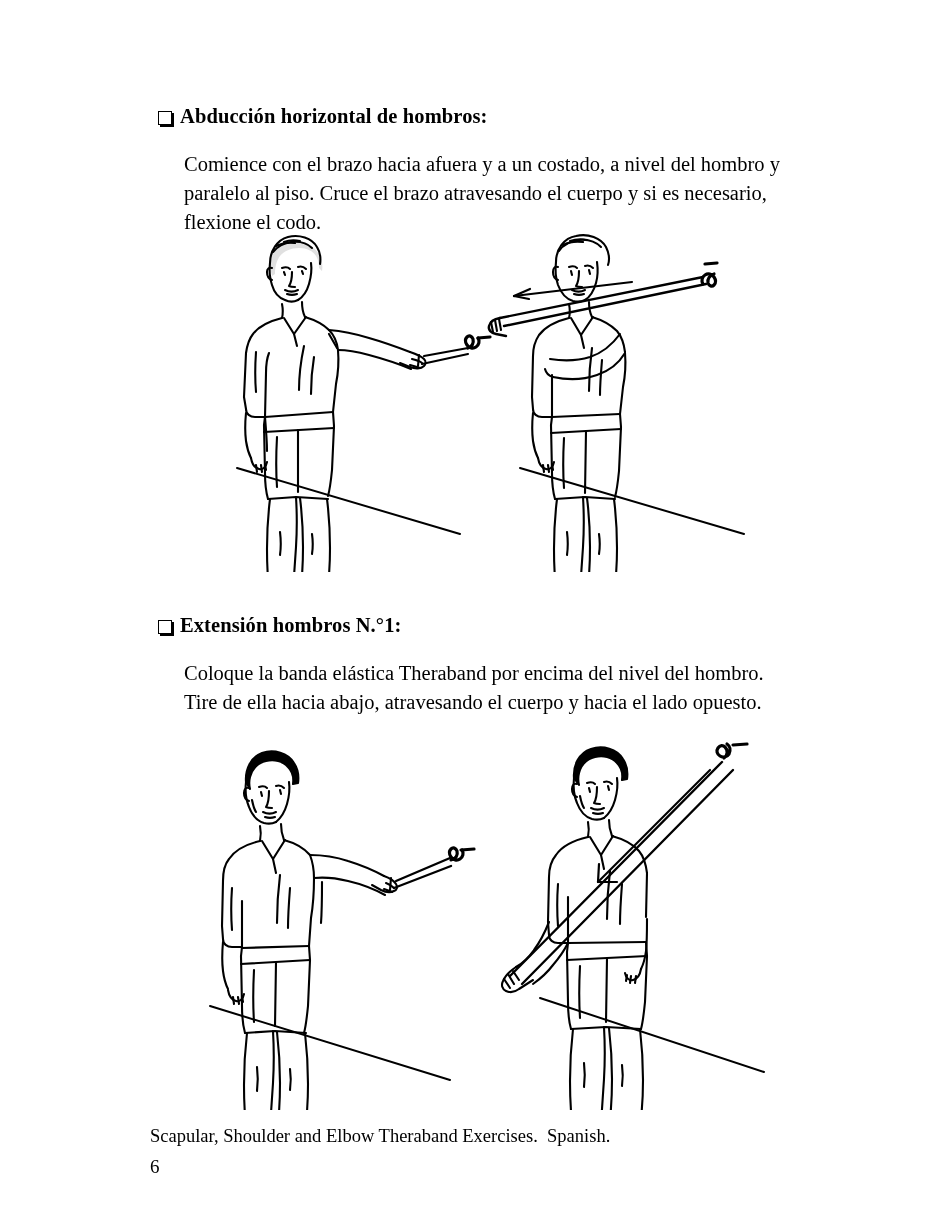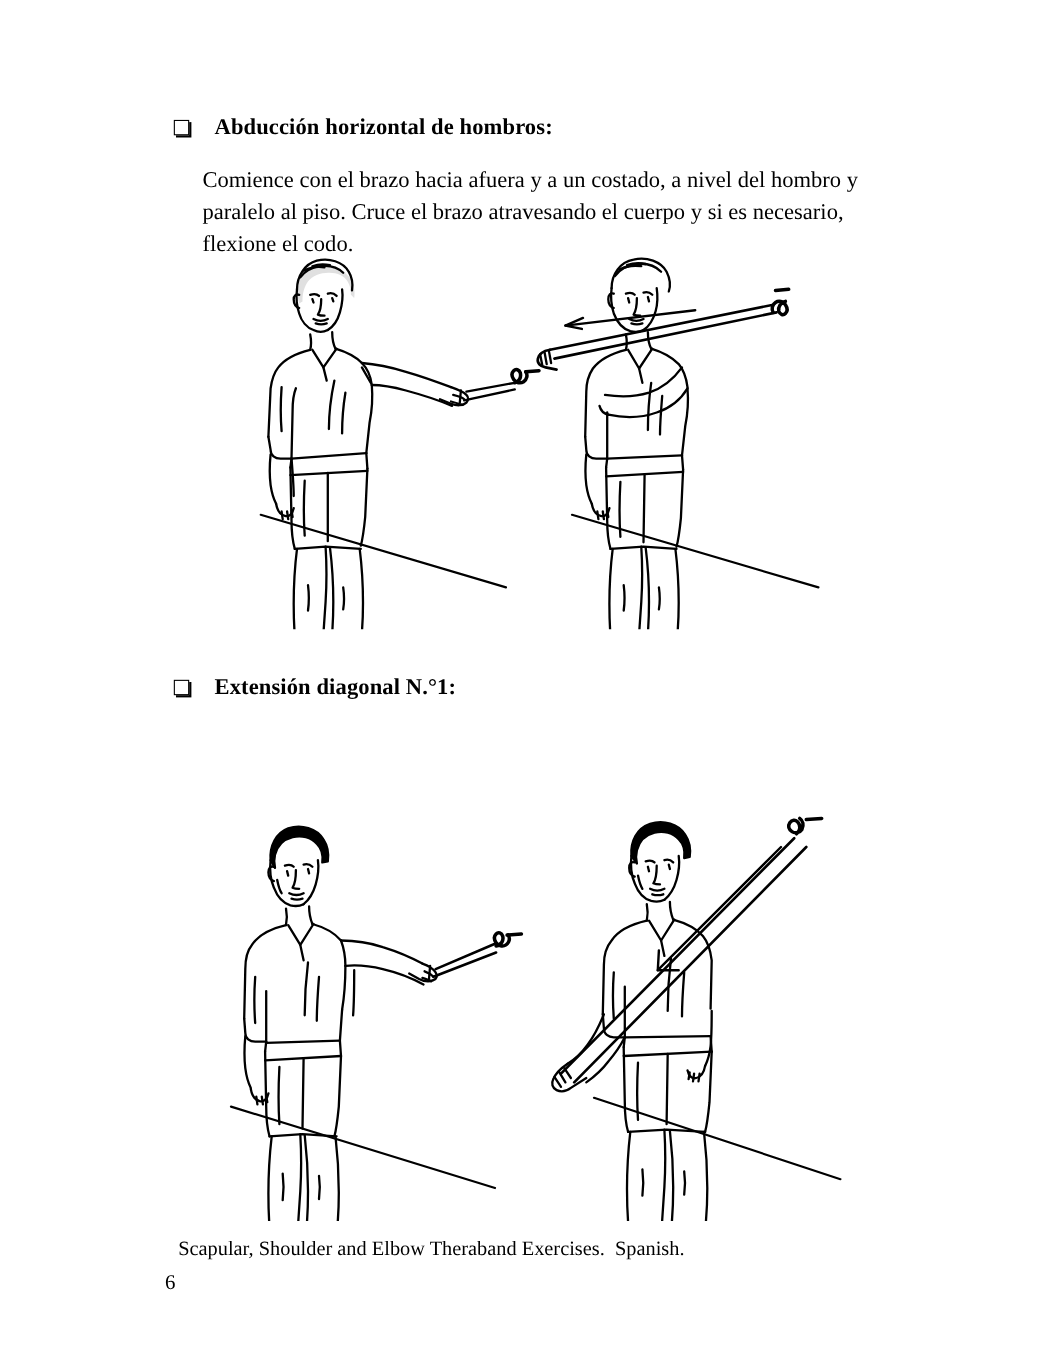--- a/index.html
+++ b/index.html
@@ -28,22 +28,22 @@
   .section {
     position: absolute;
     left: 158px;
     width: 660px;
   }
   #section-1 { top: 103px; }
   #section-2 { top: 612px; }
 
   .heading-row {
     display: flex;
-    align-items: flex-start;
-    gap: 15px;
+    align-items: flex-end;
+    gap: 0px;
   }
   .bullet-box {
     width: 22px;
     flex: 0 0 22px;
     font-size: 19px;
     line-height: 26px;
     color: #000;
     position: relative;
     top: 1px;
   }
@@ -84,21 +84,21 @@
   #figrow-2 { top: 740px; height: 370px; }
 
   .fig {
     position: absolute;
     top: 0;
   }
 
   
   .footer-note {
     position: absolute;
-    left: 162px;
+    left: 150px;
     top: 1124px;
     font-size: 18.5px;
     line-height: 24px;
     white-space: pre;
   }
   .page-number {
     position: absolute;
     left: 150px;
     top: 1155px;
     font-size: 19px;
@@ -306,22 +306,23 @@
         <path d="M110 388l14 8"></path>
           <path d="M108 396l18 9"></path>
         <path d="M122 401l12 5"></path>
       </svg>
     </div>
   </div>
 
   <div class="section" id="section-2">
     <div class="heading-row">
       <span class="bullet-box"><span class="sq"></span></span>
-      <span class="heading-text">Extensión diagonal N.°1:</span>
+      <span class="heading-text">Extensión hombros N.°1:</span>
     </div>
+    <div class="body-text">Coloque la banda elástica Theraband por encima del nivel del hombro. Tire de ella hacia abajo, atravesando el cuerpo y hacia el lado opuesto.</div>
   </div>
 
   <div class="figure-row" id="figrow-2">
 
     <div class="fig" style="left:202px;">
       <svg width="290" height="370" viewBox="0 0 290 370" fill="none" stroke="#000" stroke-width="2.1" stroke-linecap="round" stroke-linejoin="round">
 
         <line x1="8" y1="266" x2="248" y2="340" stroke-width="2"></line>
 
         <path d="M44 42c-1-13 5-25 16-29 12-4 26 0 32 10 4 6 5 13 4 20l-5 1c1-7-1-13-5-17-5-6-14-8-22-6-8 2-14 8-16 16-1 4-1 8 0 12z" fill="#000" stroke="#000"></path>

